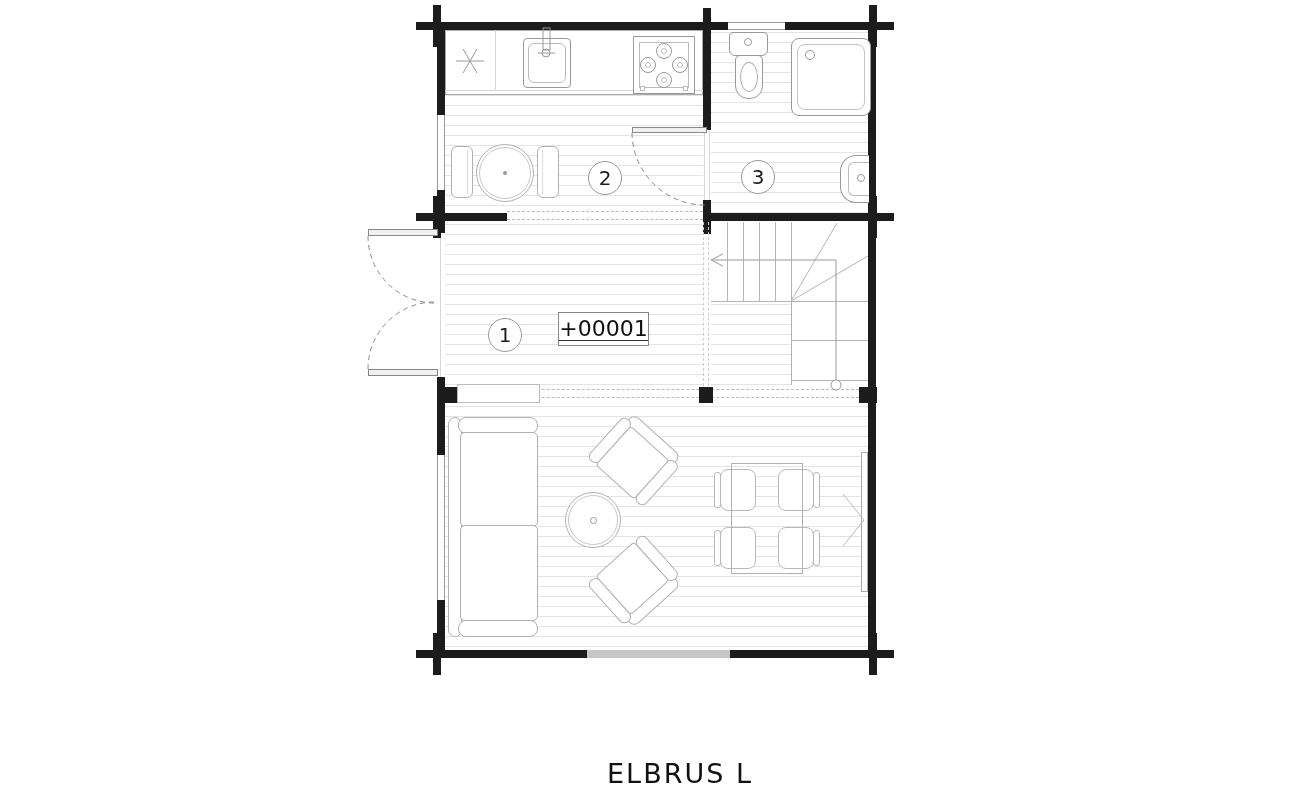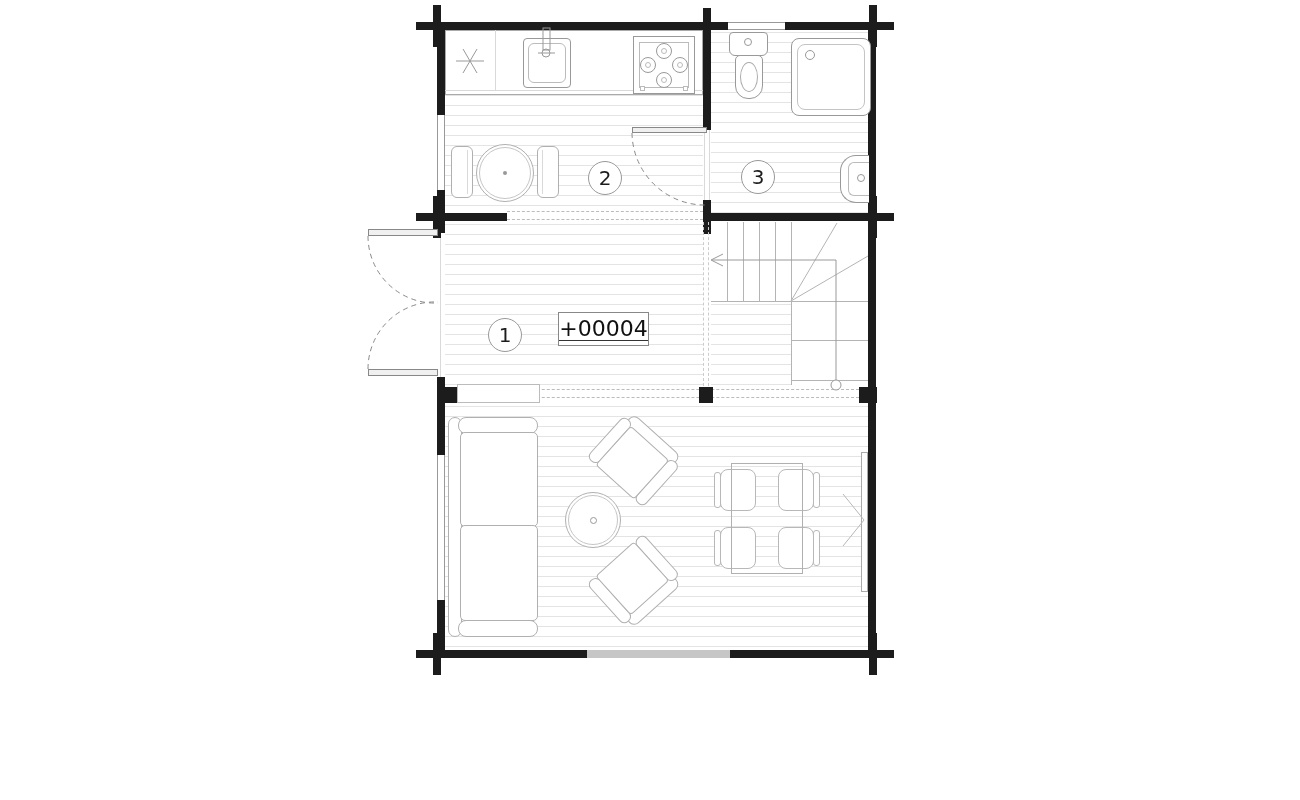--- a/index.html
+++ b/index.html
@@ -212,17 +212,18 @@
     <span>1</span>
   </div>
   <div class="roomlbl" style="left:588px;top:161px;">
     <span>2</span>
   </div>
   <div class="roomlbl" style="left:741px;top:160px;">
     <span>3</span>
   </div>
 
   <div id="levelbox">
-    <span>+00004</span>
-  </div>
-
+    <span>+00001</span>
+  </div>
+
+  <div id="title">ELBRUS  L</div>
 
 </div>
 
 </body></html>

